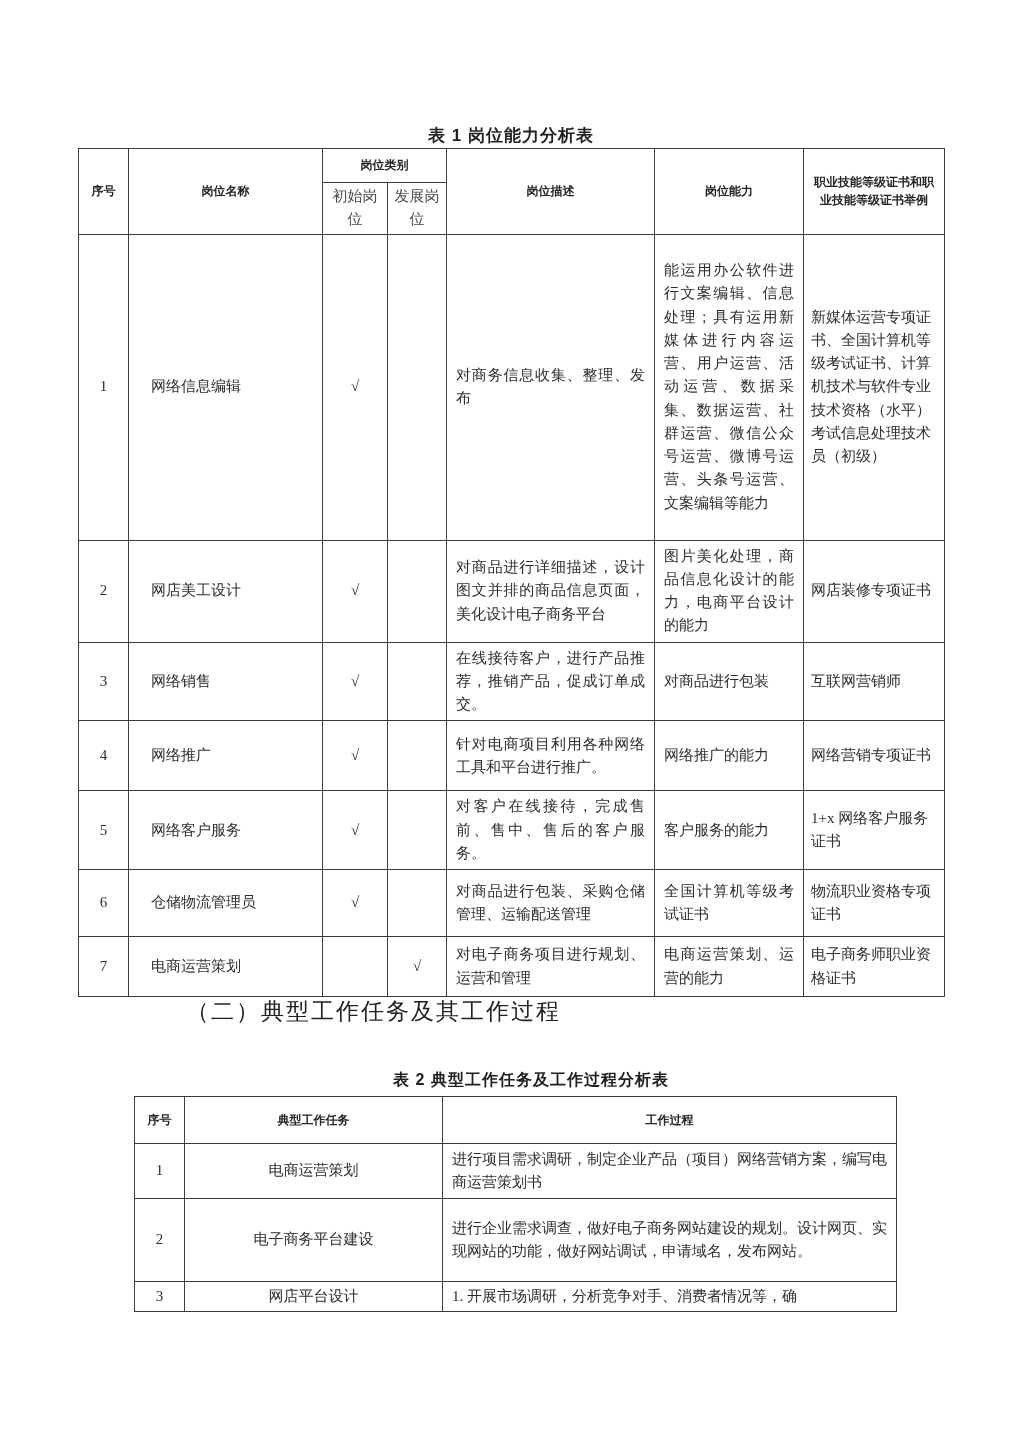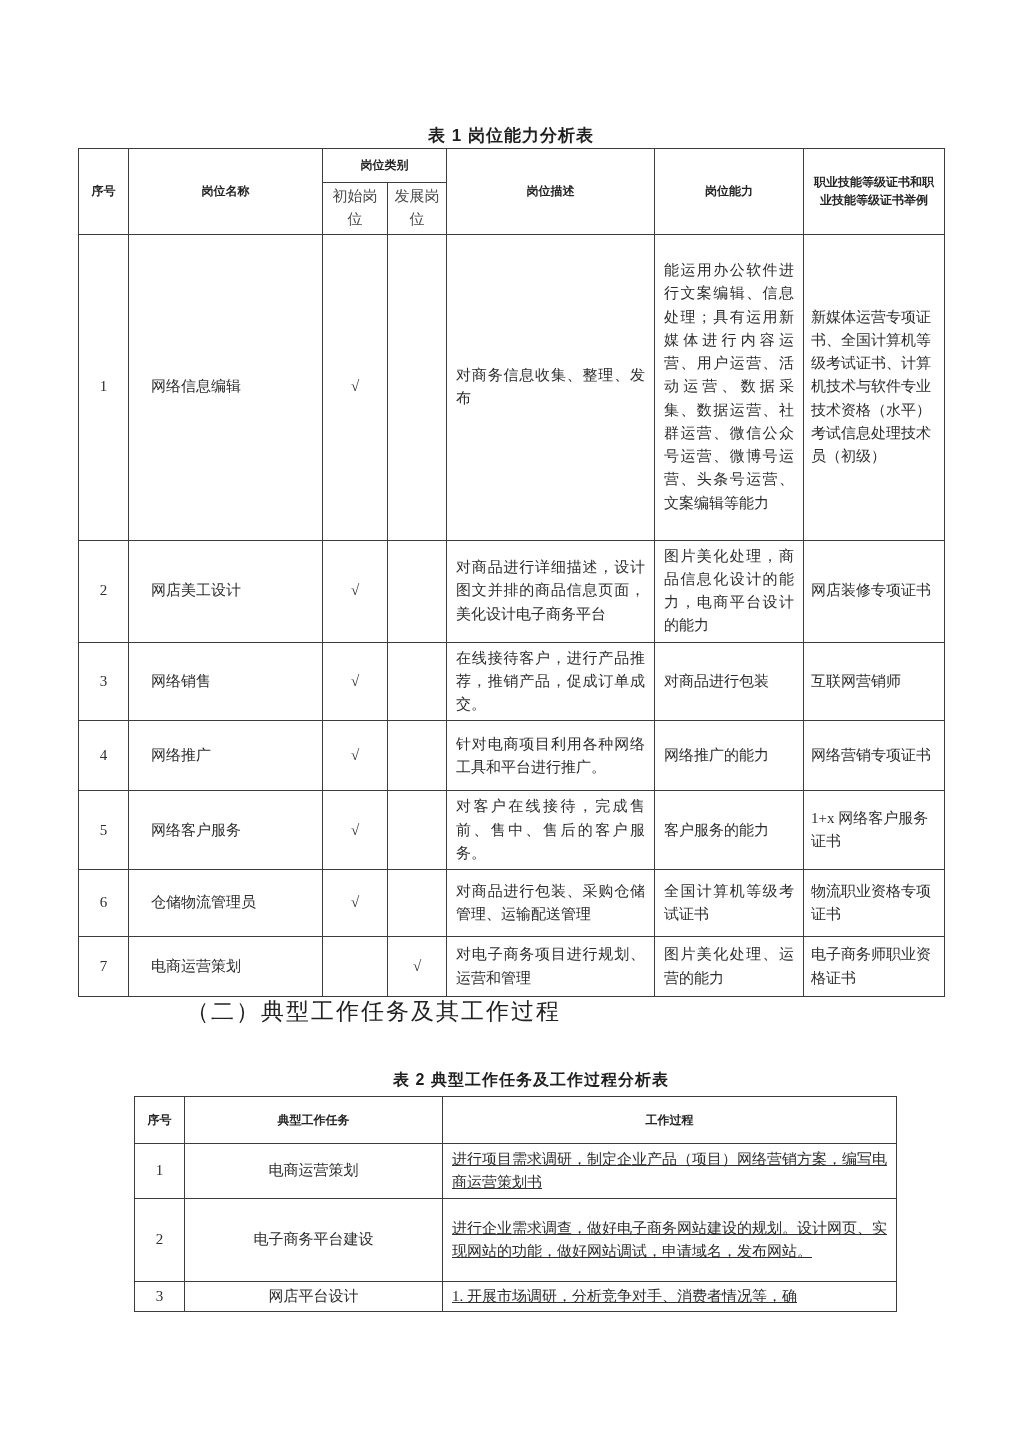--- a/index.html
+++ b/index.html
@@ -58,21 +58,21 @@
     font-weight: normal;
     font-size: 15px;
     color: #4a4a4a;
   }
   td.c-num   { text-align: center; }
   td.c-name  { text-align: left; padding-left: 22px; }
   td.c-check { text-align: center; font-size: 15px; }
   td.c-desc  { text-align: justify; text-align-last: left; padding: 4px 9px; }
   td.c-cert  { text-align: left; padding: 4px 7px; }
   td.c2-task { text-align: center; }
-  td.c2-proc { text-align: left; padding: 3px 9px; text-decoration: underline; }
+  td.c2-proc { text-align: left; padding: 3px 9px; }
 </style>
 </head>
 <body>
 
 <div class="page">
 
   <div class="tbl-title" id="t1-title">表 1  岗位能力分析表</div>
 
   <table id="table1">
     <colgroup>
@@ -152,21 +152,21 @@
           <td class="c-desc">对商品进行包装、采购仓储管理、运输配送管理</td>
           <td class="c-desc">全国计算机等级考试证书</td>
           <td class="c-cert">物流职业资格专项证书</td>
         </tr>
         <tr style="height: 60px;">
           <td class="c-num">7</td>
           <td class="c-name">电商运营策划</td>
           <td class="c-check"></td>
           <td class="c-check">√</td>
           <td class="c-desc">对电子商务项目进行规划、运营和管理</td>
-          <td class="c-desc">图片美化处理、运营的能力</td>
+          <td class="c-desc">电商运营策划、运营的能力</td>
           <td class="c-cert">电子商务师职业资格证书</td>
         </tr>
       </tbody>
   </table>
 
   <div class="section-heading">（二）典型工作任务及其工作过程</div>
 
   <div class="tbl-title" id="t2-title">表 2  典型工作任务及工作过程分析表</div>
 
   <table id="table2">

